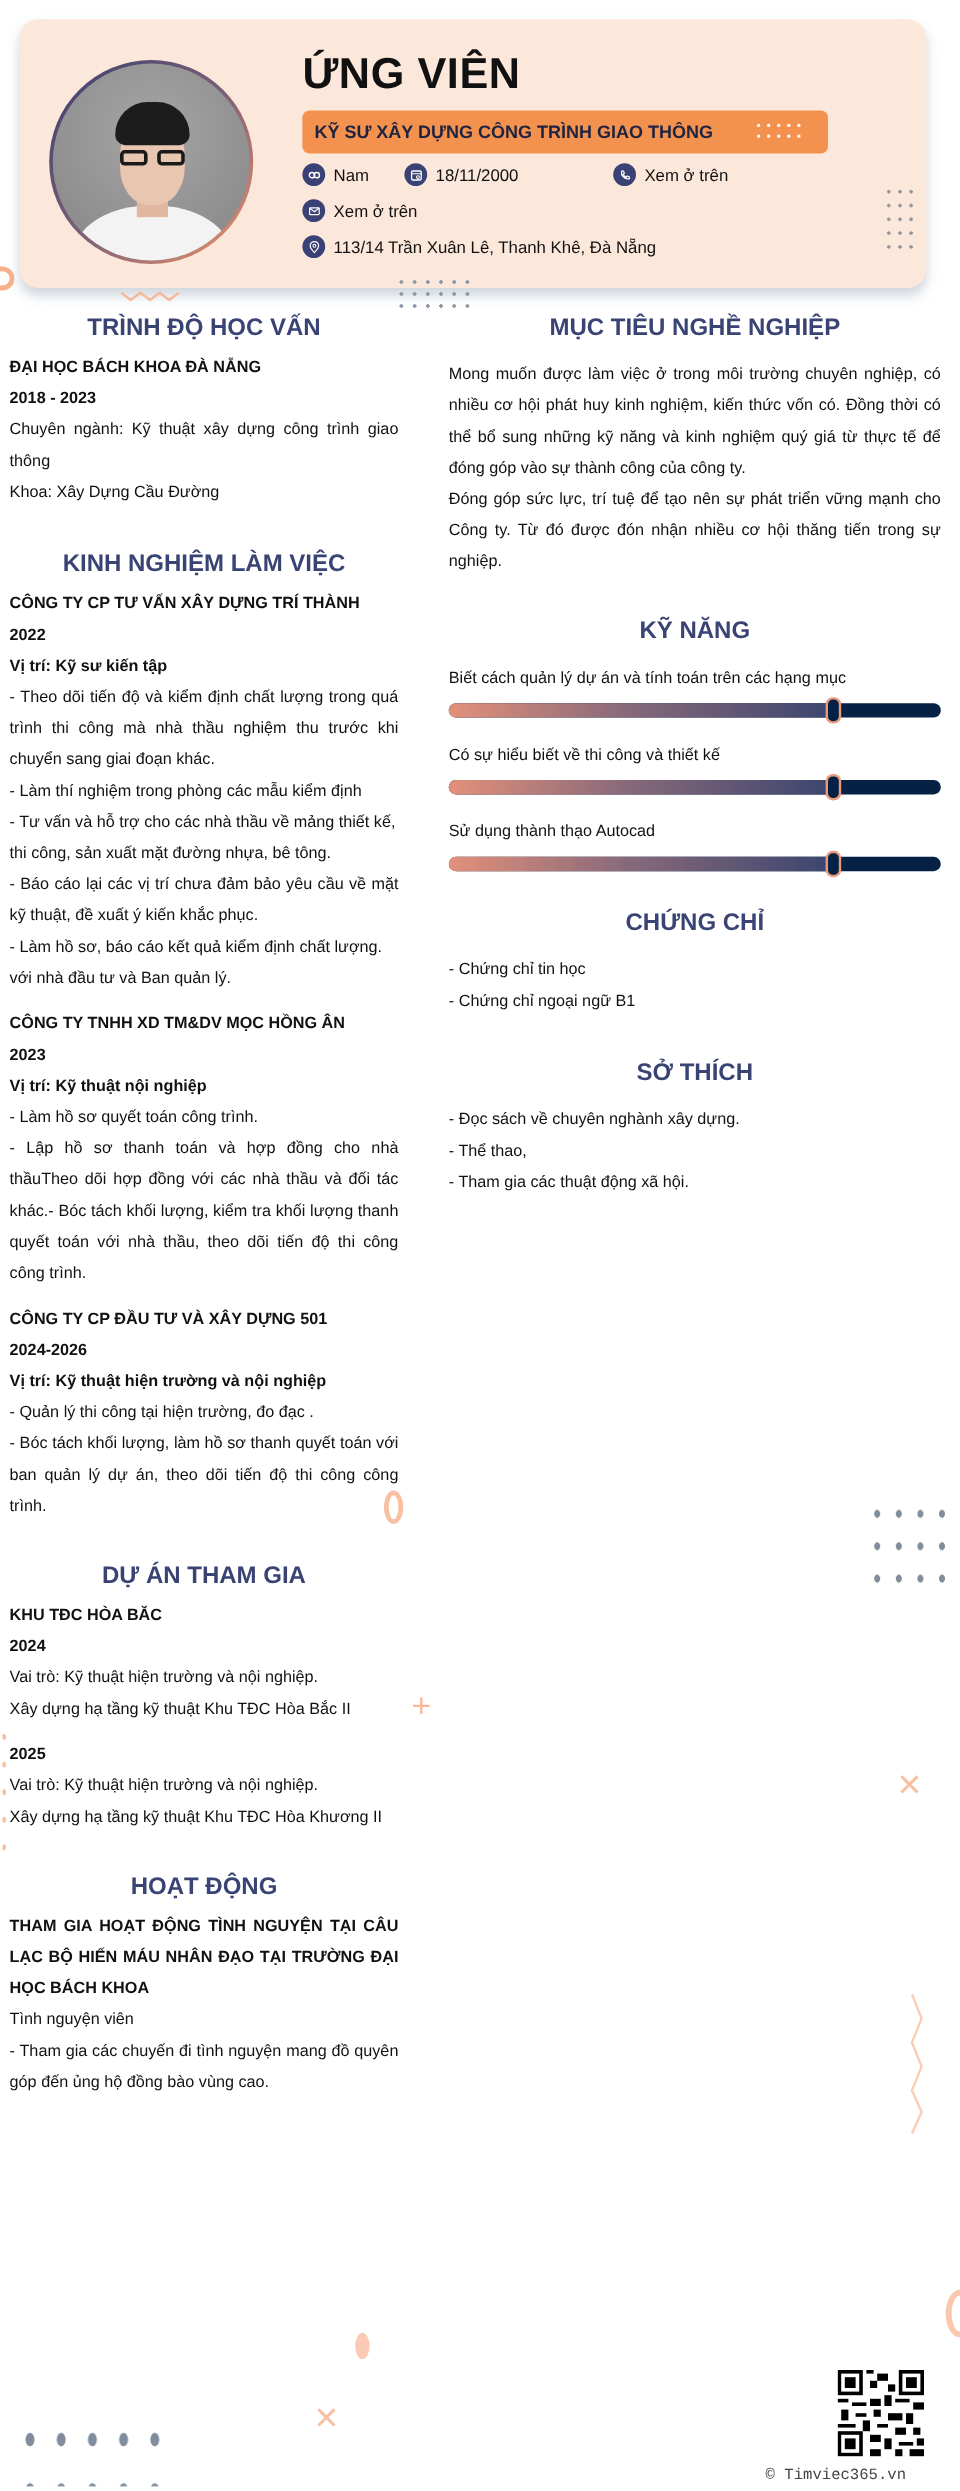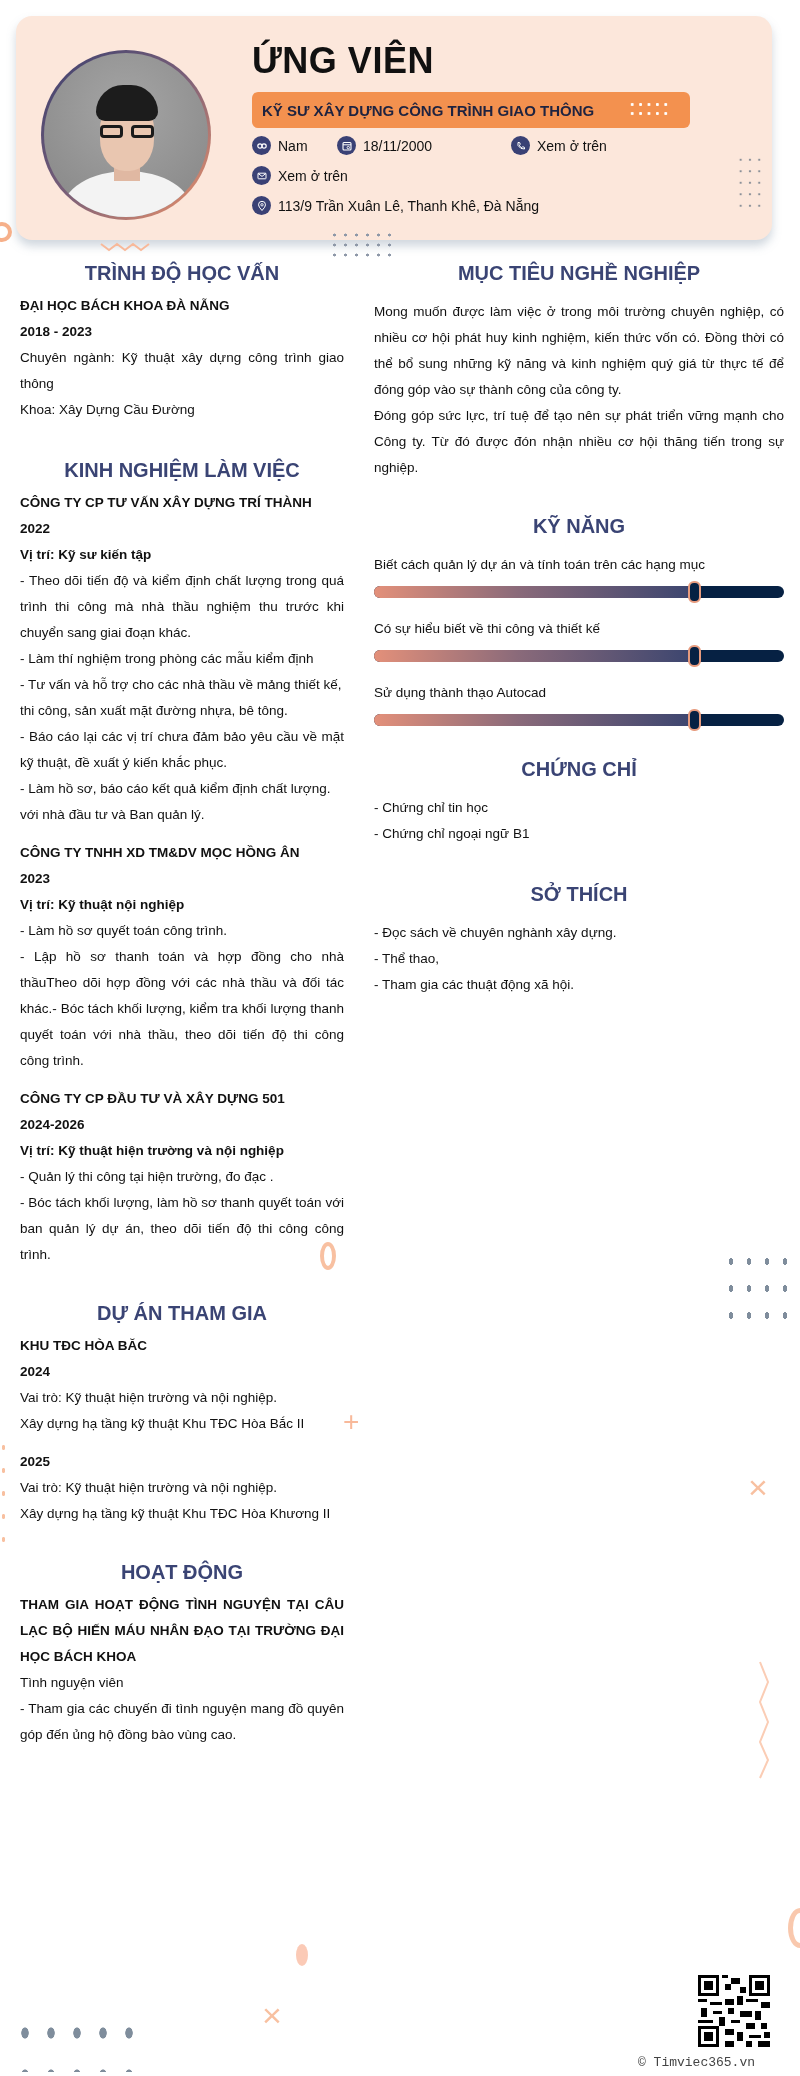--- a/index.html
+++ b/index.html
@@ -38,21 +38,21 @@
   .job-pill .dots { position: absolute; right: 20px; top: 8px; width: 42px; height: 20px;
     background-image: radial-gradient(circle, #ffffff 1.3px, transparent 1.6px); background-size: 8.4px 9px; }
 
   .info { position: absolute; display: flex; align-items: center; font-size: 14px; color: #111; }
   .ico { width: 19px; height: 19px; border-radius: 50%; background: #3a4175; margin-right: 7px; display: inline-flex; align-items: center; justify-content: center; }
   .ico svg { width: 12px; height: 12px; }
 
   .dot-grid { position: absolute; }
   .deco { position: absolute; }
 
-  .col-left { position: absolute; left: 20px; top: 262px; width: 324px; }
+  .col-left { position: absolute; left: 8px; top: 262px; width: 324px; }
   .col-right { position: absolute; left: 374px; top: 262px; width: 410px; }
   .sec-title { text-align: center; font-size: 20px; font-weight: 700; color: #3a4474; margin-bottom: 8px; }
   .bold { font-weight: 700; font-size: 13.5px; line-height: 26px; color: #111; }
   .txt { font-size: 13.5px; line-height: 26px; color: #111; text-align: justify; }
   .block { margin-bottom: 12px; }
   .section { margin-bottom: 26px; }
 
   .skill-label { font-size: 13.5px; line-height: 26px; color: #111; margin-top: 4px; }
   .skill-bar { position: relative; height: 12px; border-radius: 6px; background: #062143; margin: 8px 0 18px 0; width: 410px; }
   .skill-fill { position: absolute; left: 0; top: 0; height: 12px; border-radius: 6px 0 0 6px;
@@ -120,21 +120,21 @@
     </span>
     <span>Xem ở trên</span>
   </div>
   <div class="info" style="left:236px; top:180px;">
     <span class="ico">
       <svg viewBox="0 0 12 12">
           <path d="M6 10.5 Q2.5 6.8 2.5 4.8 A3.5 3.5 0 0 1 9.5 4.8 Q9.5 6.8 6 10.5 Z" fill="none" stroke="#fff" stroke-width="1"></path>
           <circle cx="6" cy="4.8" r="1.2" fill="none" stroke="#fff" stroke-width="0.9"></circle>
         </svg>
     </span>
-    <span>113/9 Trần Xuân Lê, Thanh Khê, Đà Nẵng</span>
+    <span>113/14 Trần Xuân Lê, Thanh Khê, Đà Nẵng</span>
   </div>
 
   <div class="dot-grid" style="left:720px; top:138px; width:28px; height:58px; background-image: radial-gradient(circle, #8b9098 1.2px, transparent 1.5px); background-size: 9.3px 11.5px;"></div>
 </div>
 
 <div class="dot-grid" style="left:329px; top:230px; width:66px; height:30px; background-image: radial-gradient(circle, #8e98a8 1.3px, transparent 1.7px); background-size: 11px 10px;"></div>
 <div class="deco" style="left:-8px; top:222px; width:20px; height:20px; border:4px solid #f6b08a; border-radius:50%;"></div>
 <svg class="deco" style="left:100px; top:242px;" width="52" height="10">
     <polyline points="1,2 9,8 17,2 25,8 33,2 41,8 49,2" fill="none" stroke="#f8b99a" stroke-width="2"></polyline>
   </svg>

